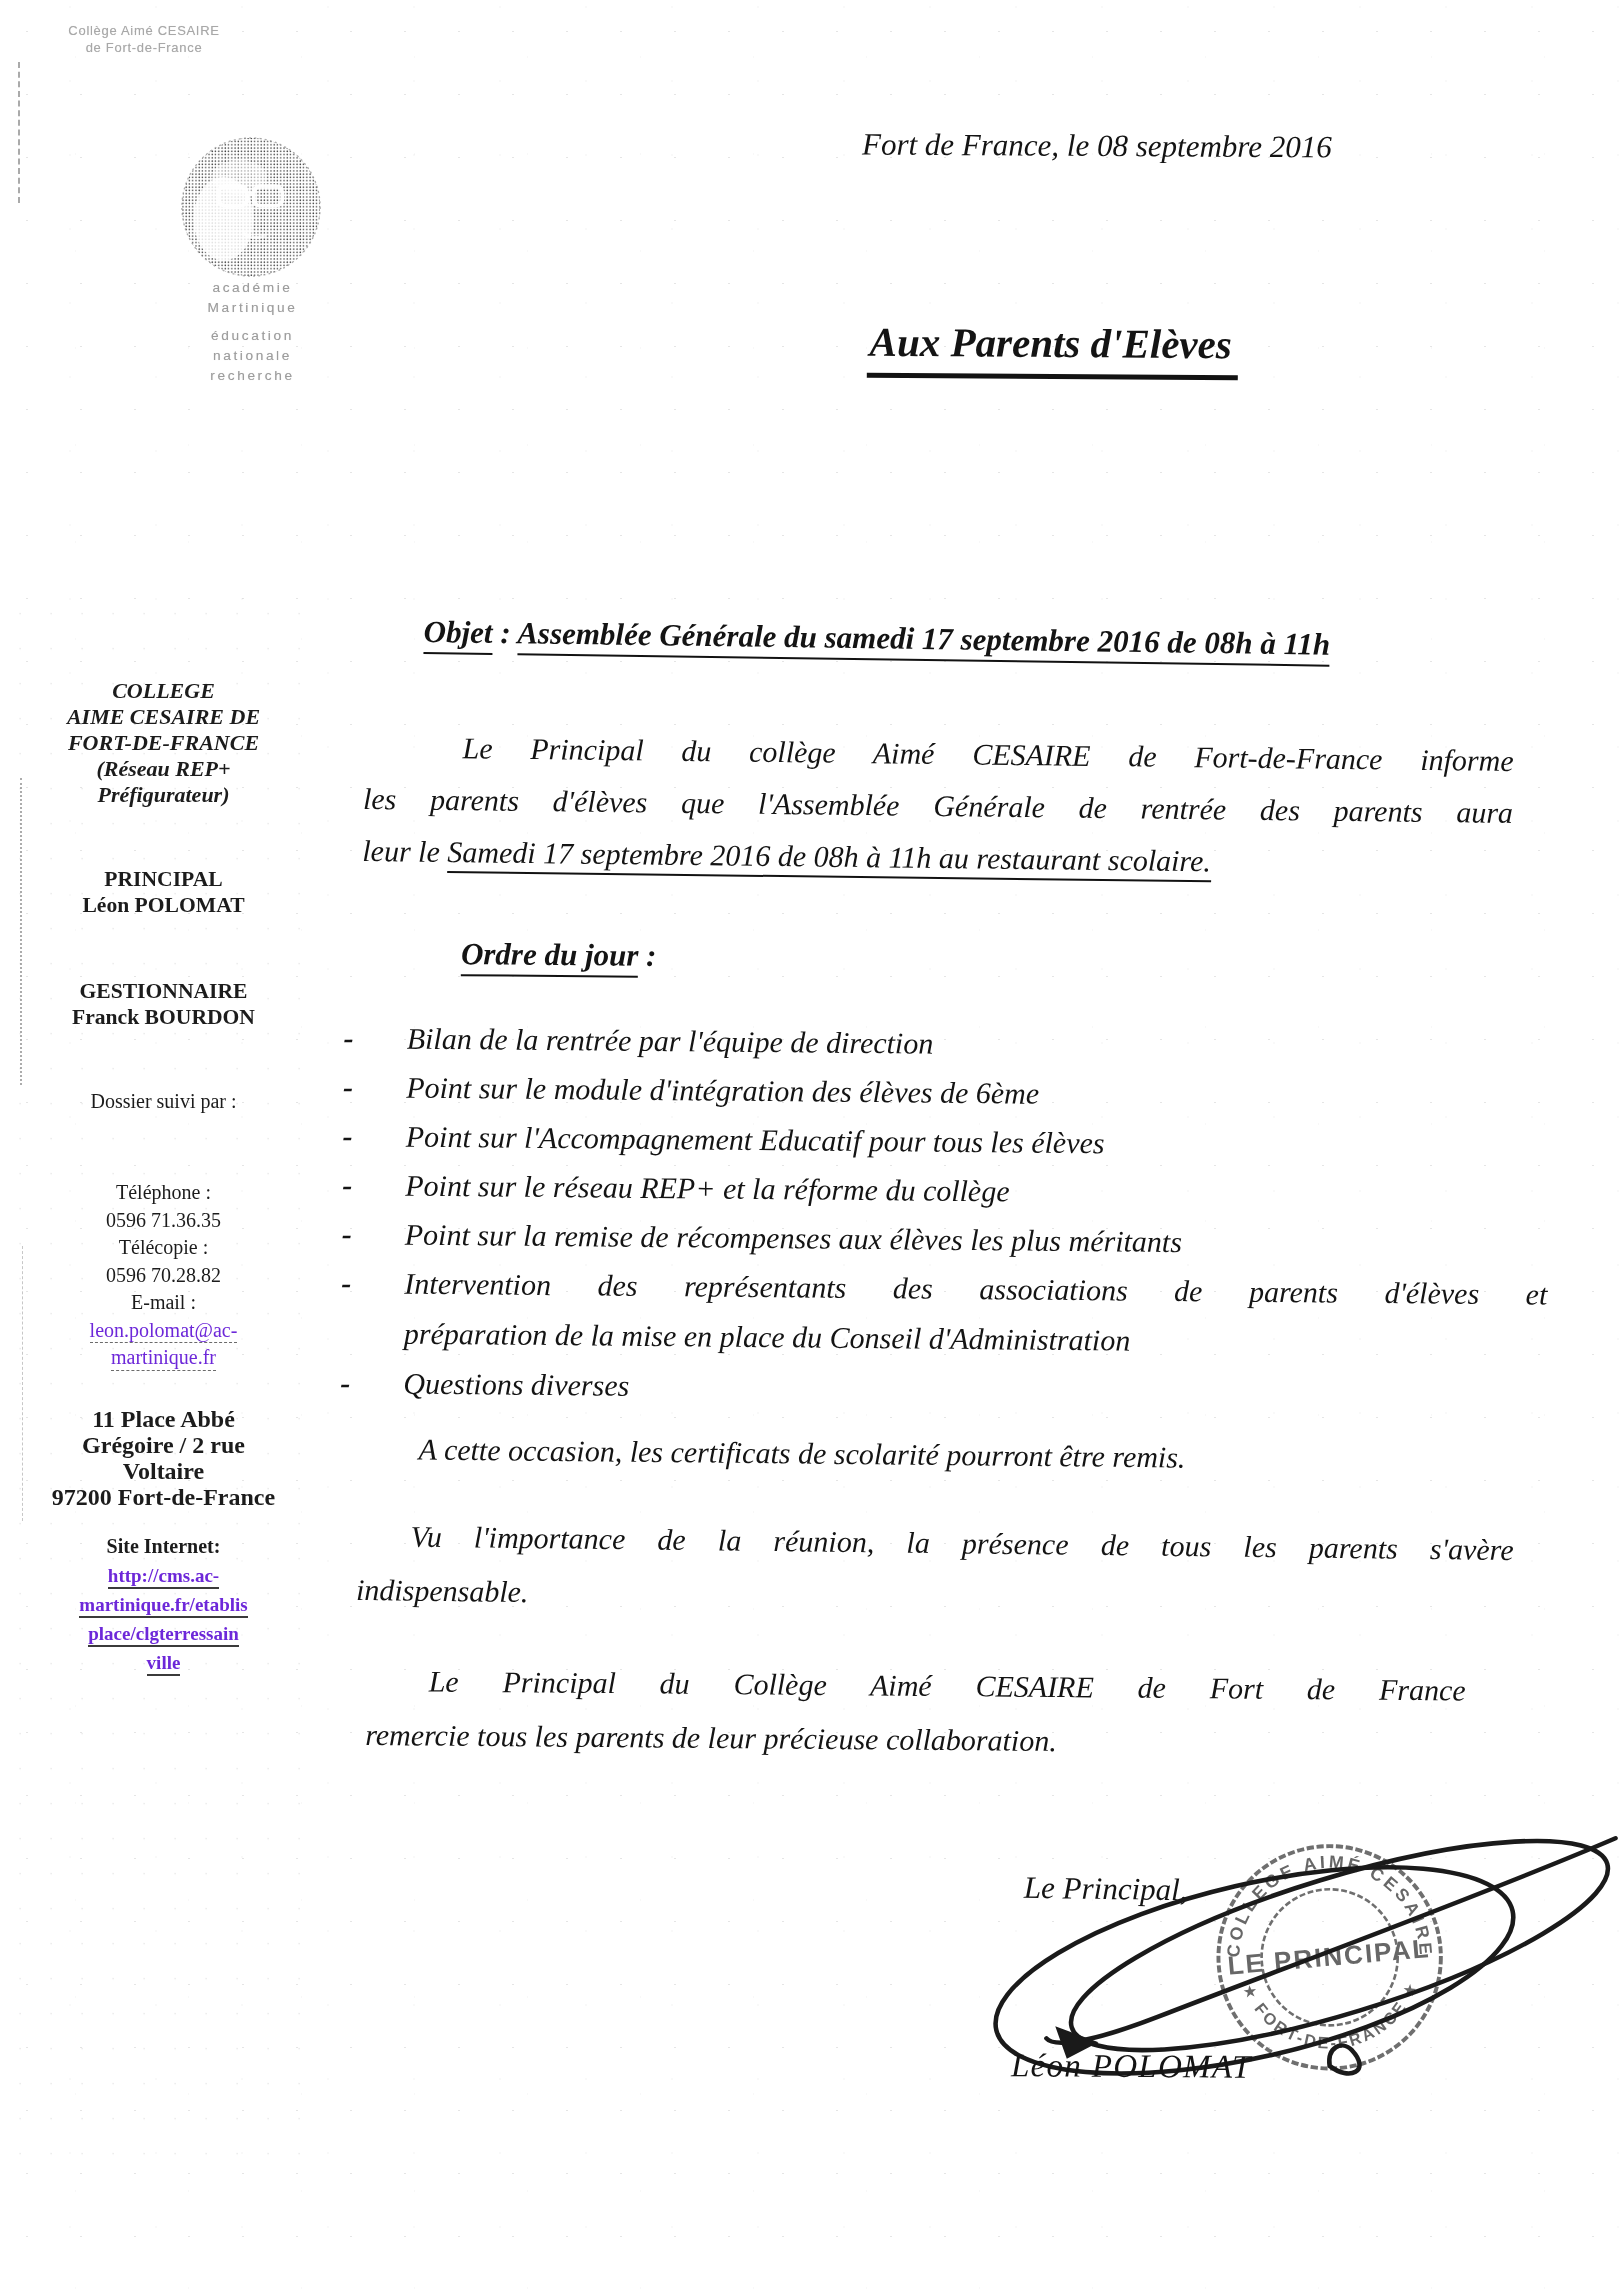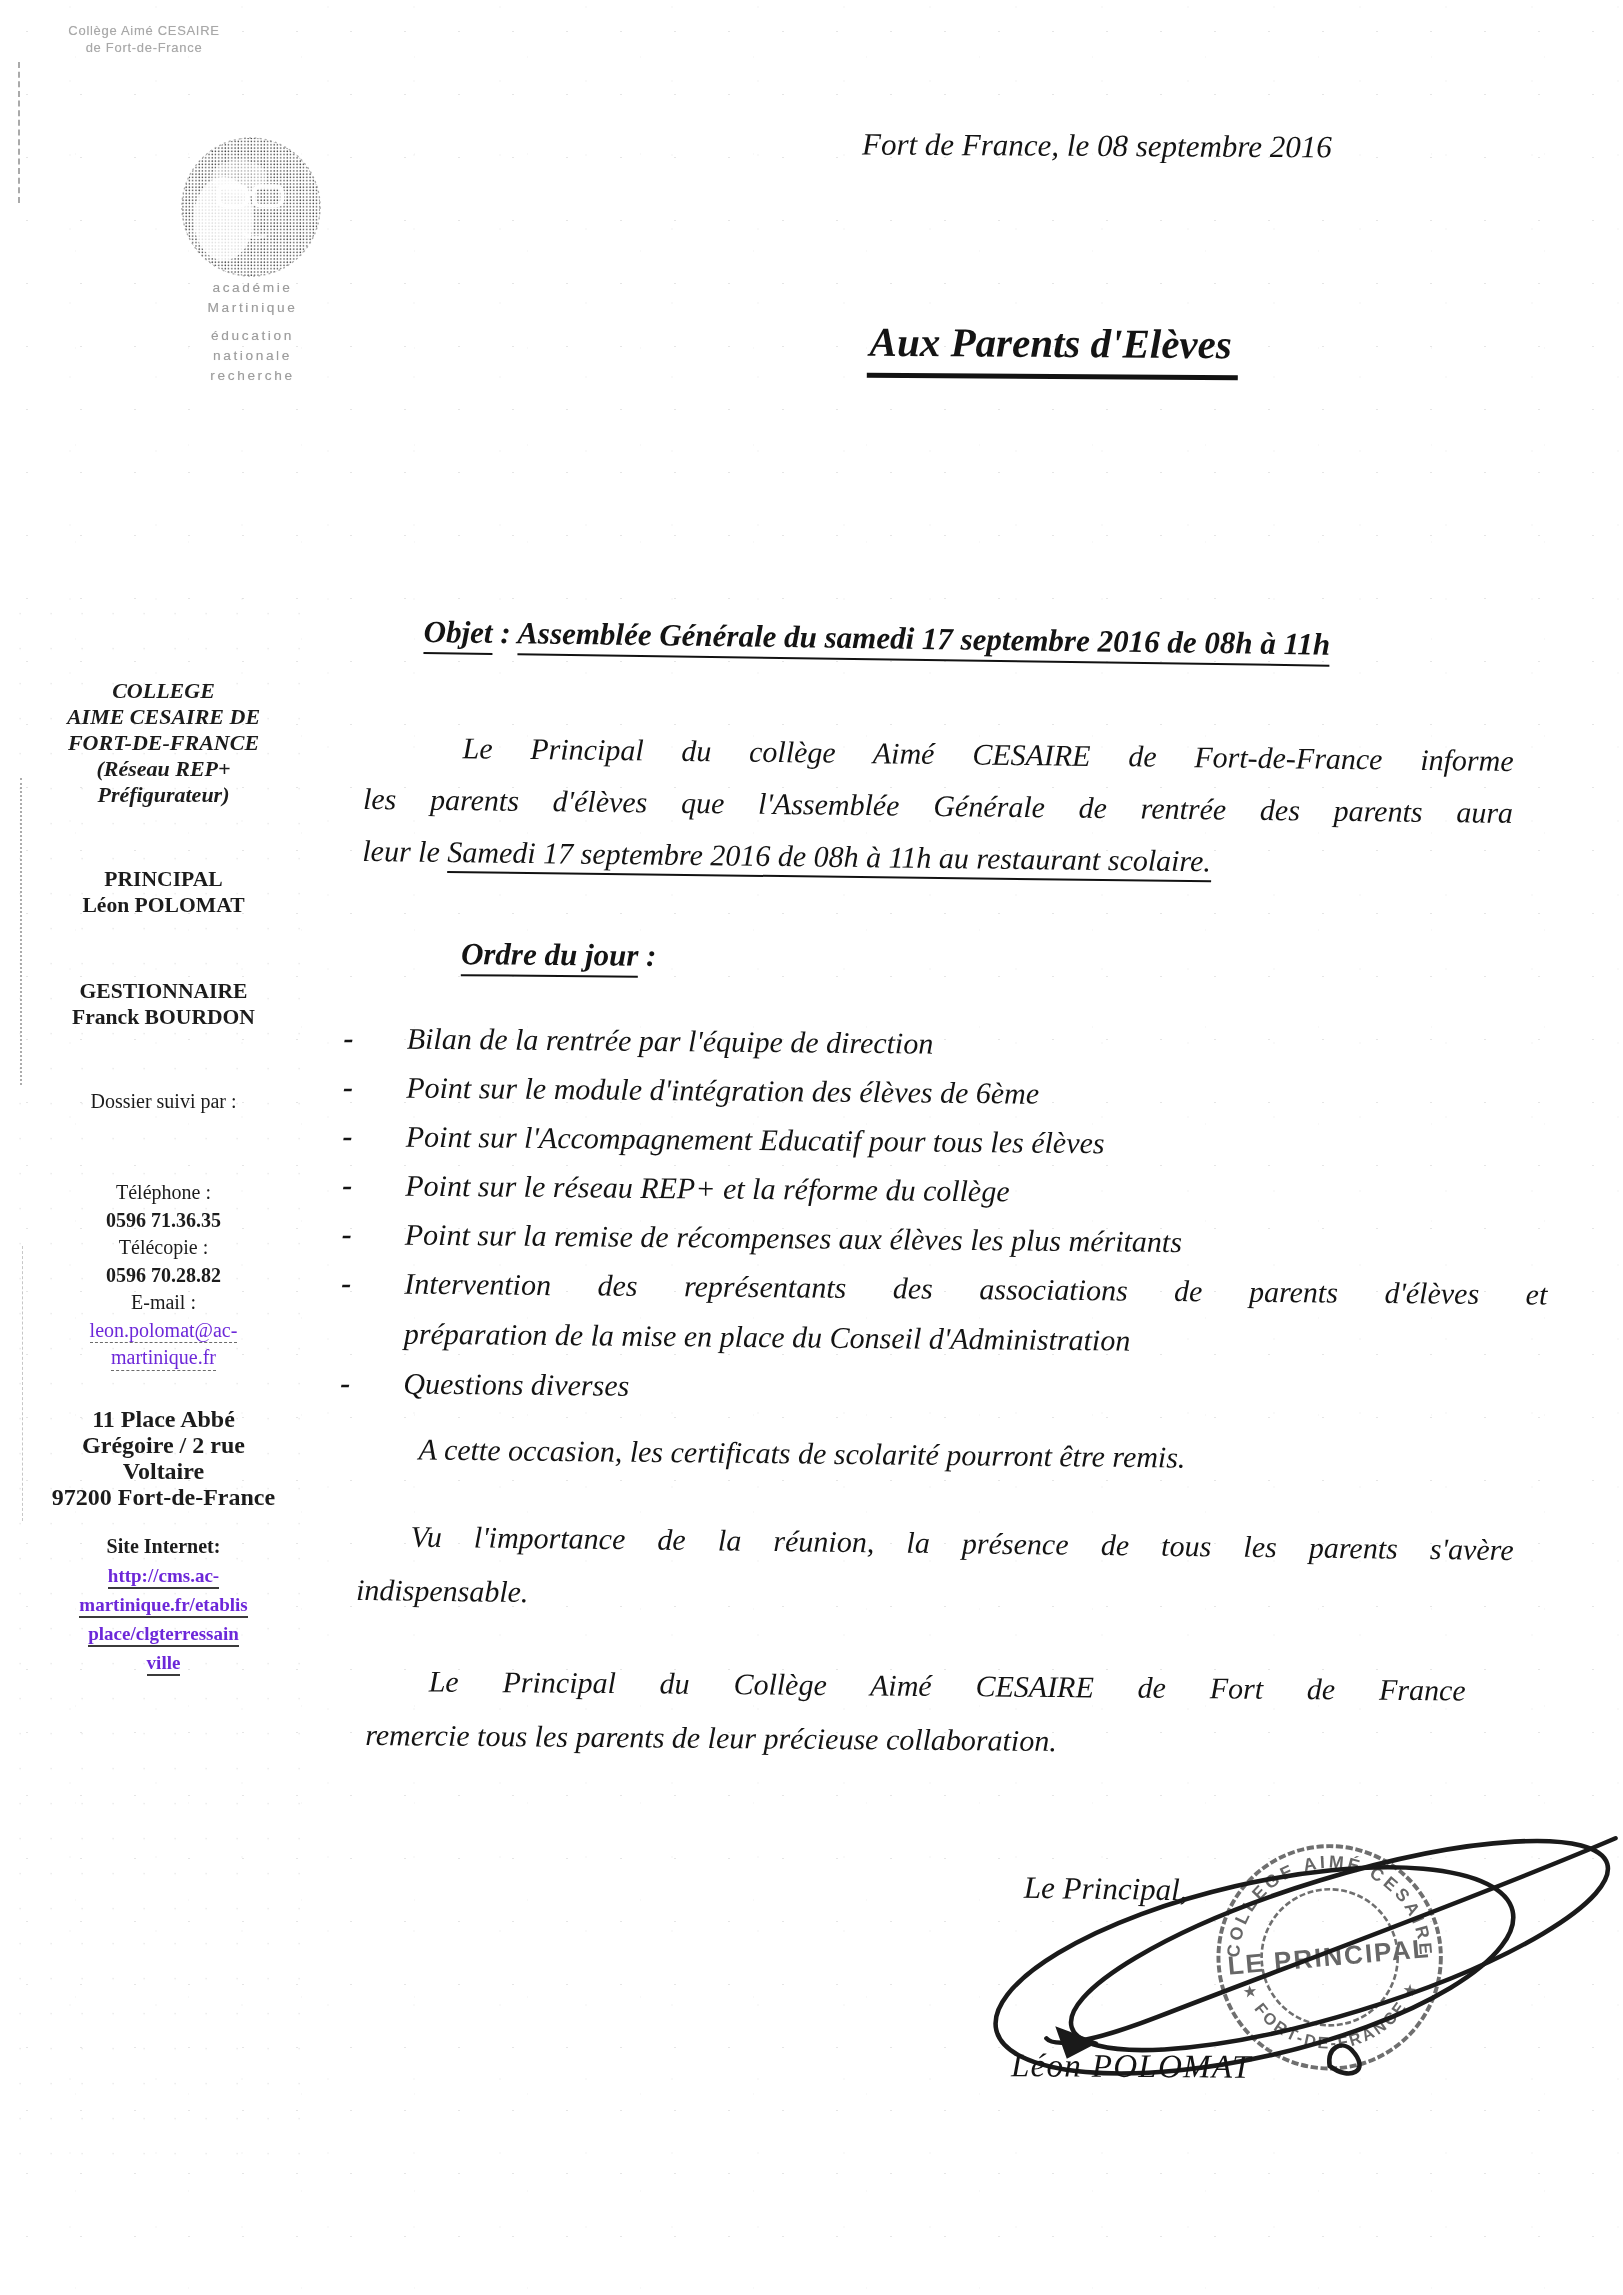--- a/index.html
+++ b/index.html
@@ -54,21 +54,21 @@
   }
   .school{font-weight:bold; font-style:italic; font-size:22px;}
   .role-title{font-weight:bold;}
   .role-name{font-weight:bold;}
   .m-principal{margin-top:58px;}
   .m-adjointe{margin-top:64px;}
   .m-gestionnaire{margin-top:60px;}
   .m-secretaire{margin-top:51px;}
   .m-dossier{margin-top:58px; font-size:20px;}
   .m-contact{margin-top:65px; font-size:20px; line-height:27.5px;}
-  .contact-num{font-weight:bold;}
+  .contact-num{font-weight:normal;}
   .email-line{display:inline-block; color:#6d28d9; border-bottom:1.3px dashed #6b6b6b; line-height:23.6px;}
   .m-address{margin-top:34px; font-weight:bold; font-size:24px; line-height:26px;}
   .m-site{margin-top:22px; font-size:19px; line-height:29px;}
   .site-label{font-weight:bold; font-size:20px;}
   .site-line{display:inline-block; font-weight:bold; color:#6d28d9; border-bottom:2px solid #3b3b3b; line-height:22px;}
   .date-line{
     position:absolute; left:862px; top:128px; font-size:31px; font-style:italic;
     transform:rotate(.35deg); white-space:nowrap;
   }
   .recipient{

